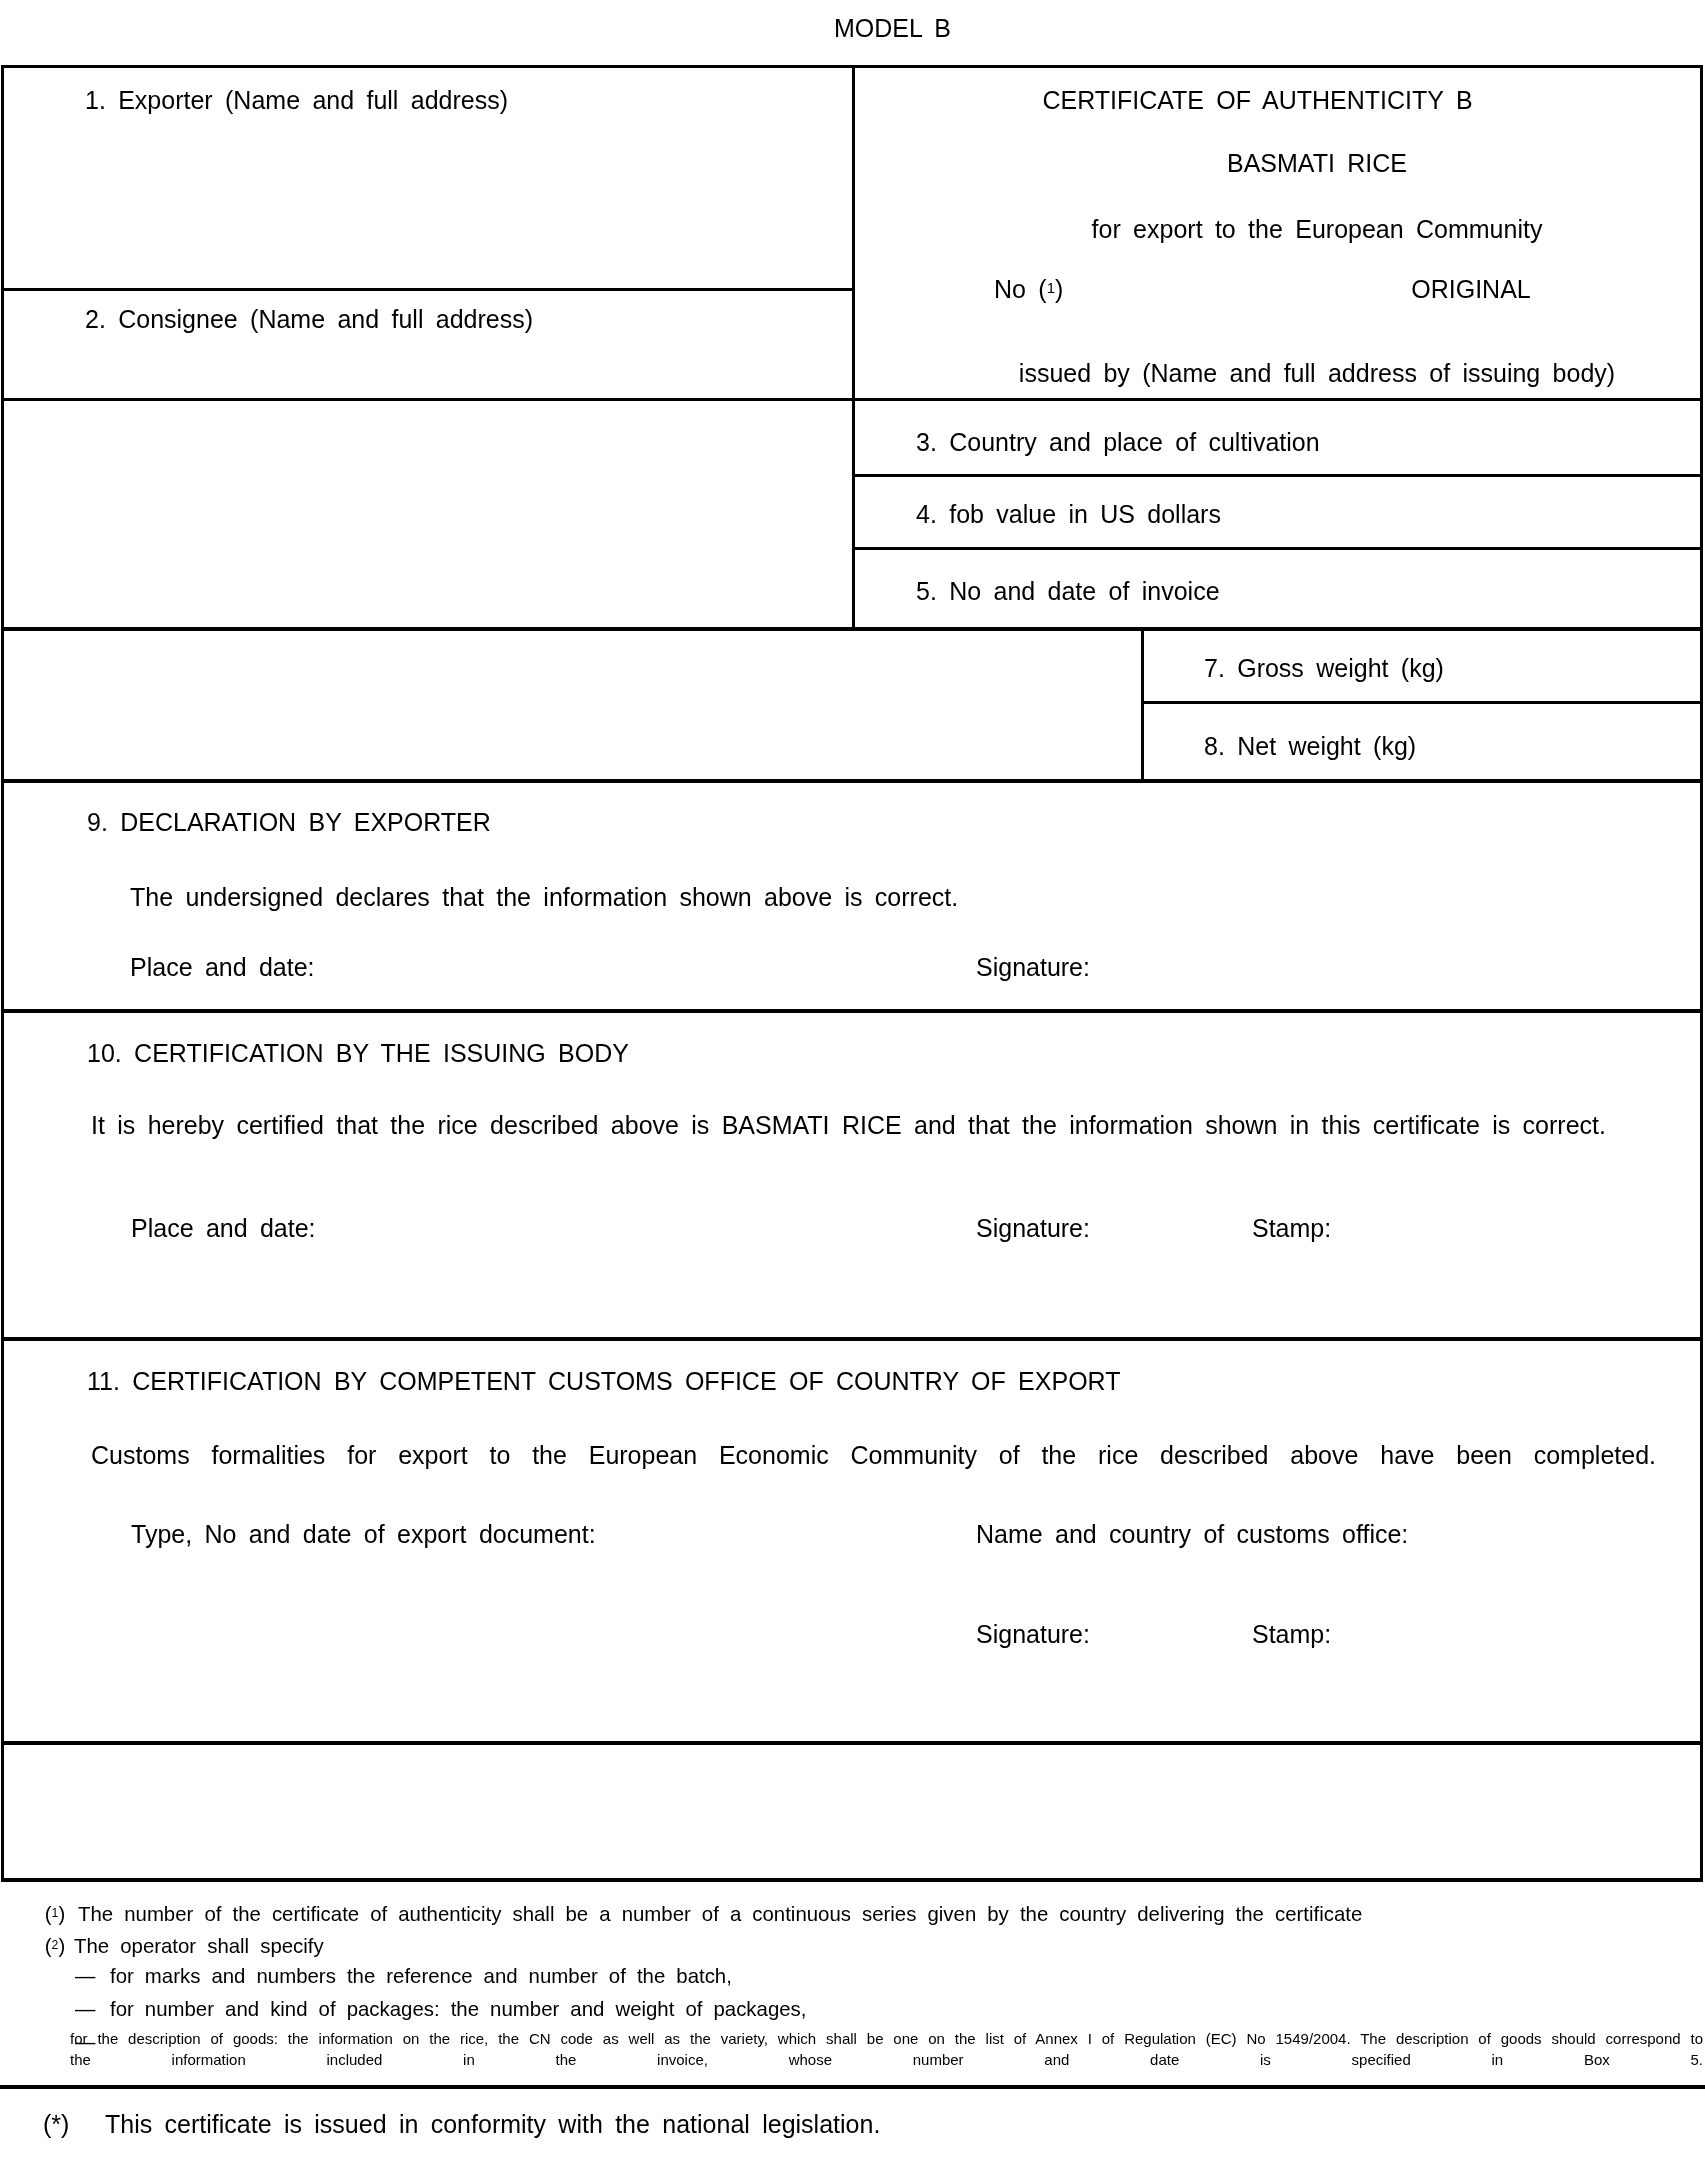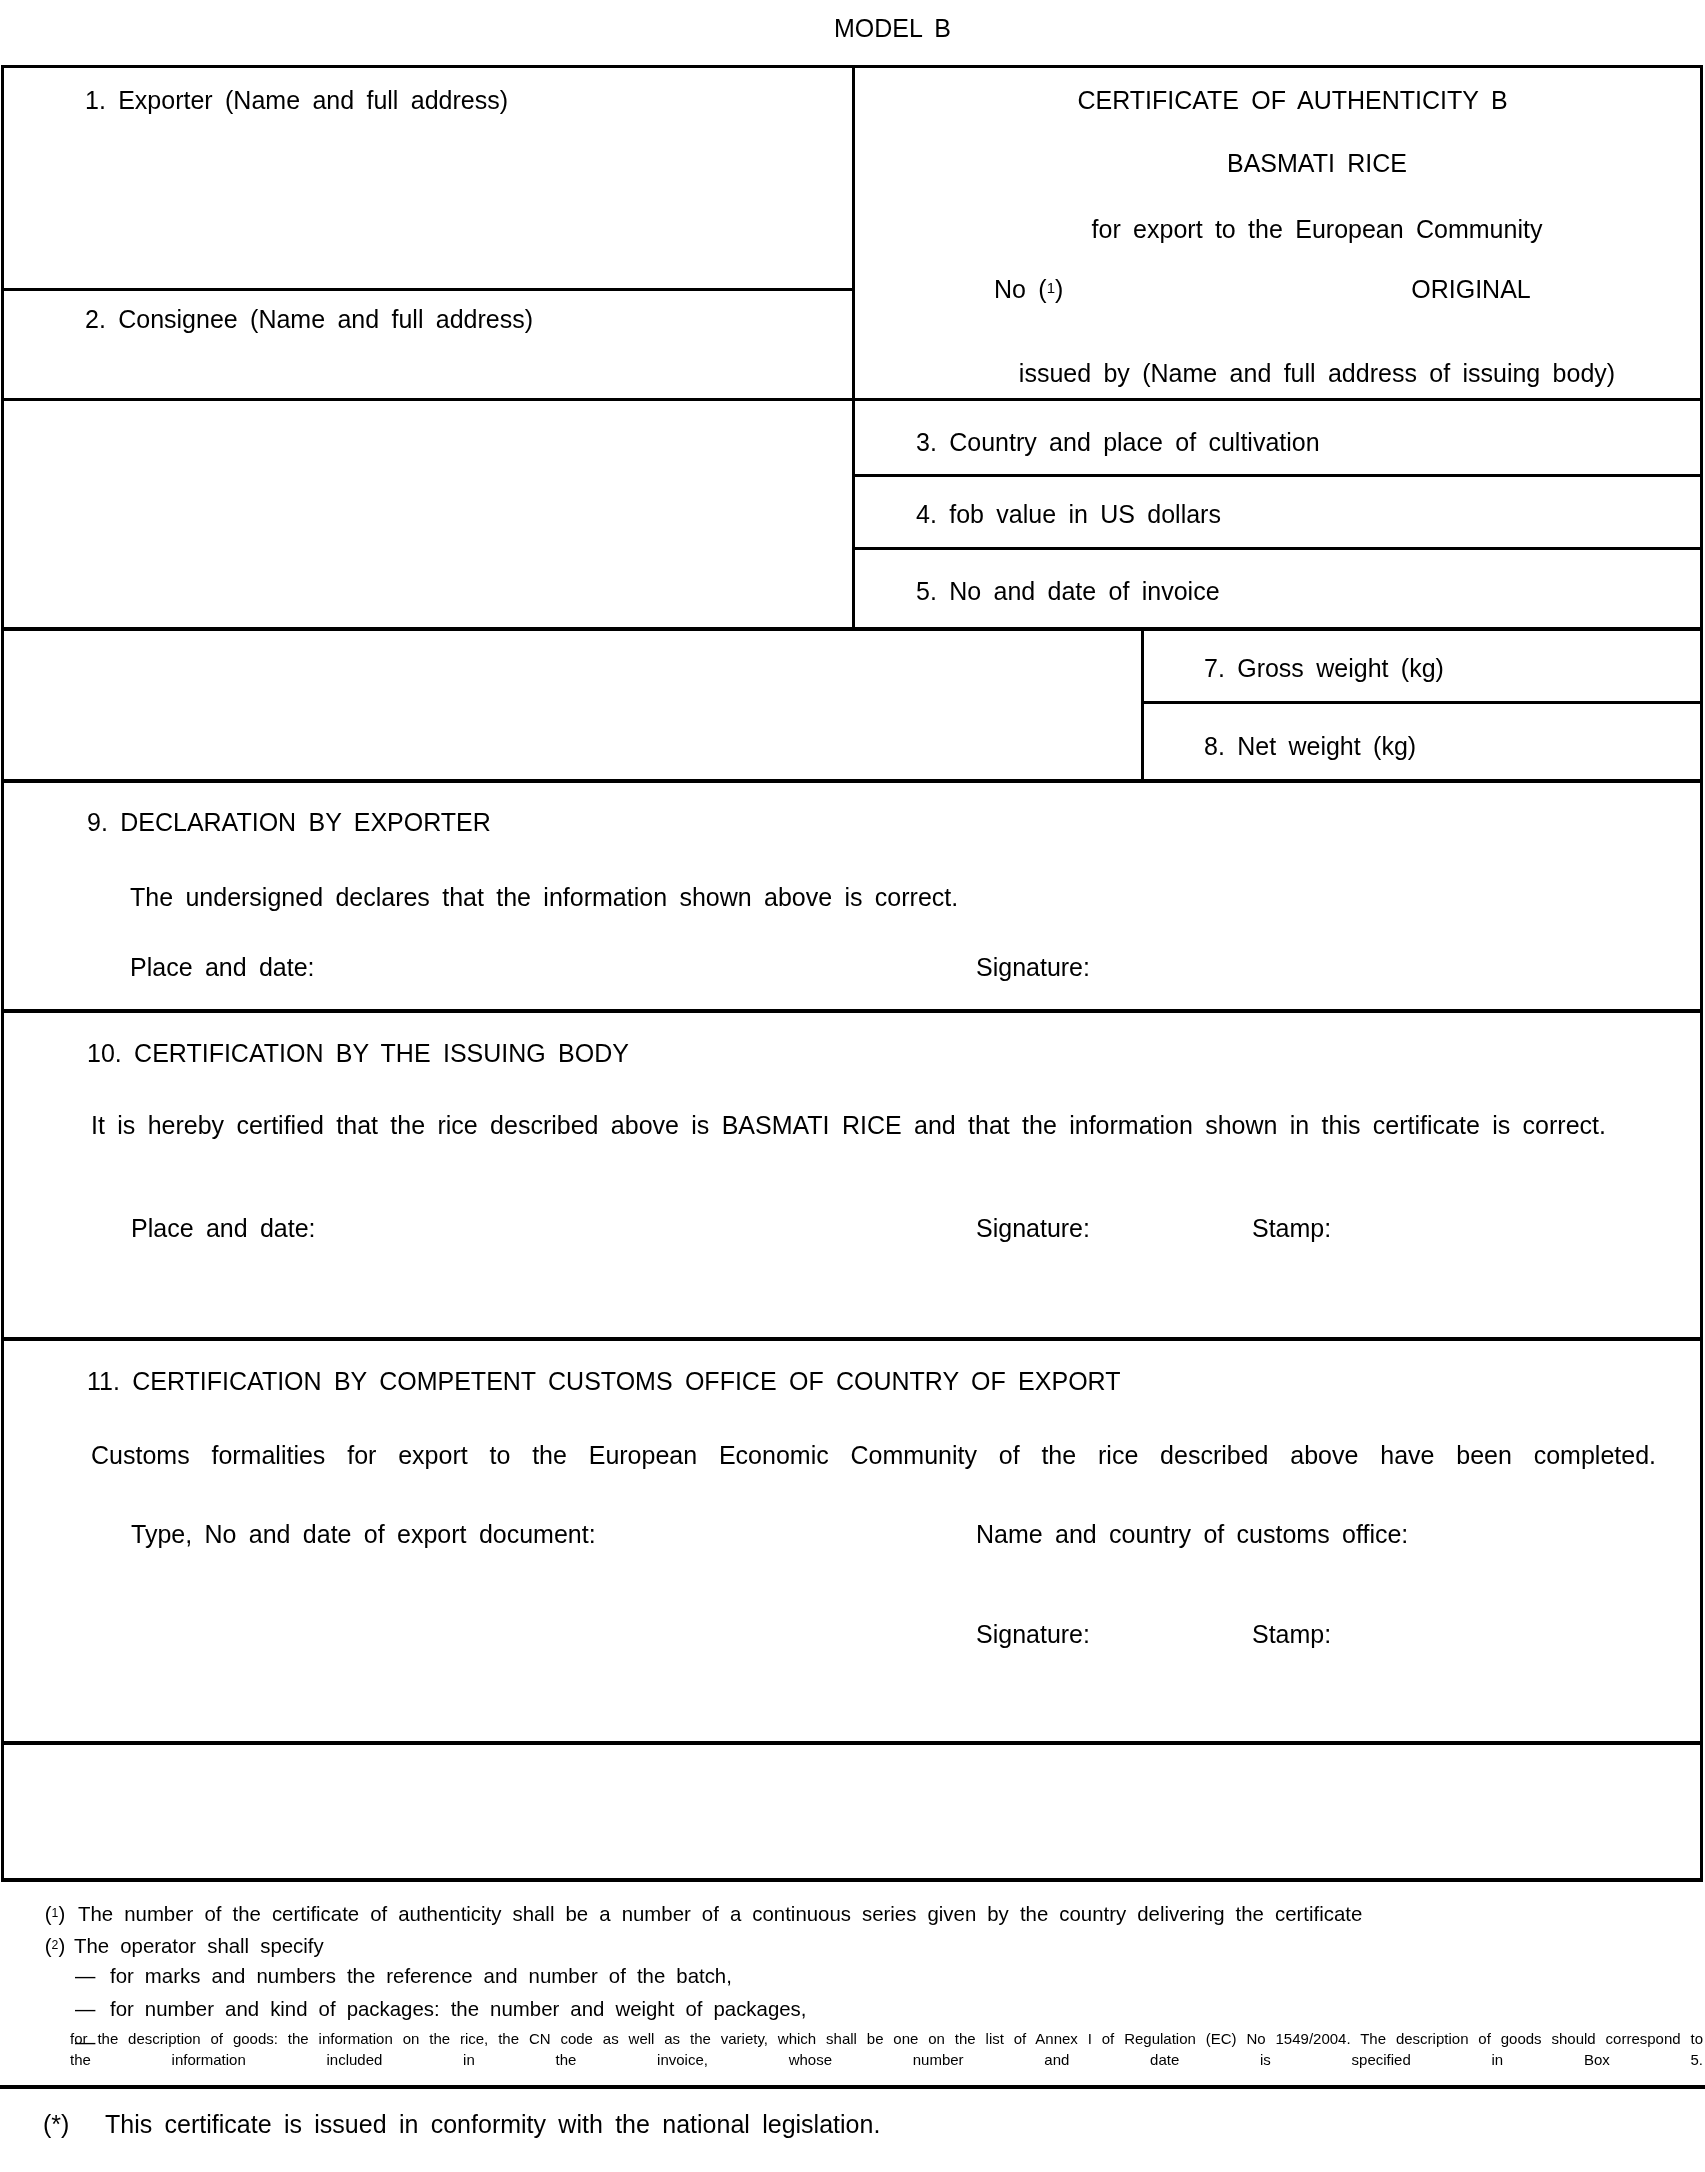--- a/index.html
+++ b/index.html
@@ -46,21 +46,21 @@
   <div class="hline" style="left:1.2px;top:779px;width:1702px;height:3.6px;"></div>
   <div class="hline" style="left:1.2px;top:1009px;width:1702px;height:3.6px;"></div>
   <div class="hline" style="left:1.2px;top:1337px;width:1702px;height:3.6px;"></div>
   <div class="hline" style="left:1.2px;top:1741px;width:1702px;height:3.6px;"></div>
   <div class="hline" style="left:0;top:2085px;width:1705px;height:3.6px;"></div>
 
   <div class="txt" style="left:45px;top:85px;">1. Exporter (Name and full address)</div>
   <div class="txt" style="left:45px;top:304px;">2. Consignee (Name and full address)</div>
 
   <div>
-    <div class="txt ctr" style="left:855px;top:85px;width:725px;margin-left:35px;">CERTIFICATE OF AUTHENTICITY B</div>
+    <div class="txt ctr" style="left:855px;top:85px;width:725px;">CERTIFICATE OF AUTHENTICITY B</div>
     <div class="txt ctr" style="left:855px;top:148px;width:844px;">BASMATI RICE</div>
     <div class="txt ctr" style="left:855px;top:214px;width:844px;">for export to the European Community</div>
     <div class="txt" style="left:954px;top:274px;"><span>No (</span><sup>1</sup><span>)</span></div>
     <div class="txt" style="left:1451px;top:274px;transform:translateX(-50%);">ORIGINAL</div>
     <div class="txt ctr" style="left:855px;top:358px;width:844px;">issued by (Name and full address of issuing body)</div>
   </div>
 
   <div class="txt" style="left:876px;top:427px;">3. Country and place of cultivation</div>
   <div class="txt" style="left:876px;top:499px;">4. fob value in US dollars</div>
   <div class="txt" style="left:876px;top:576px;text-align:right;">5. No and date of invoice</div>

